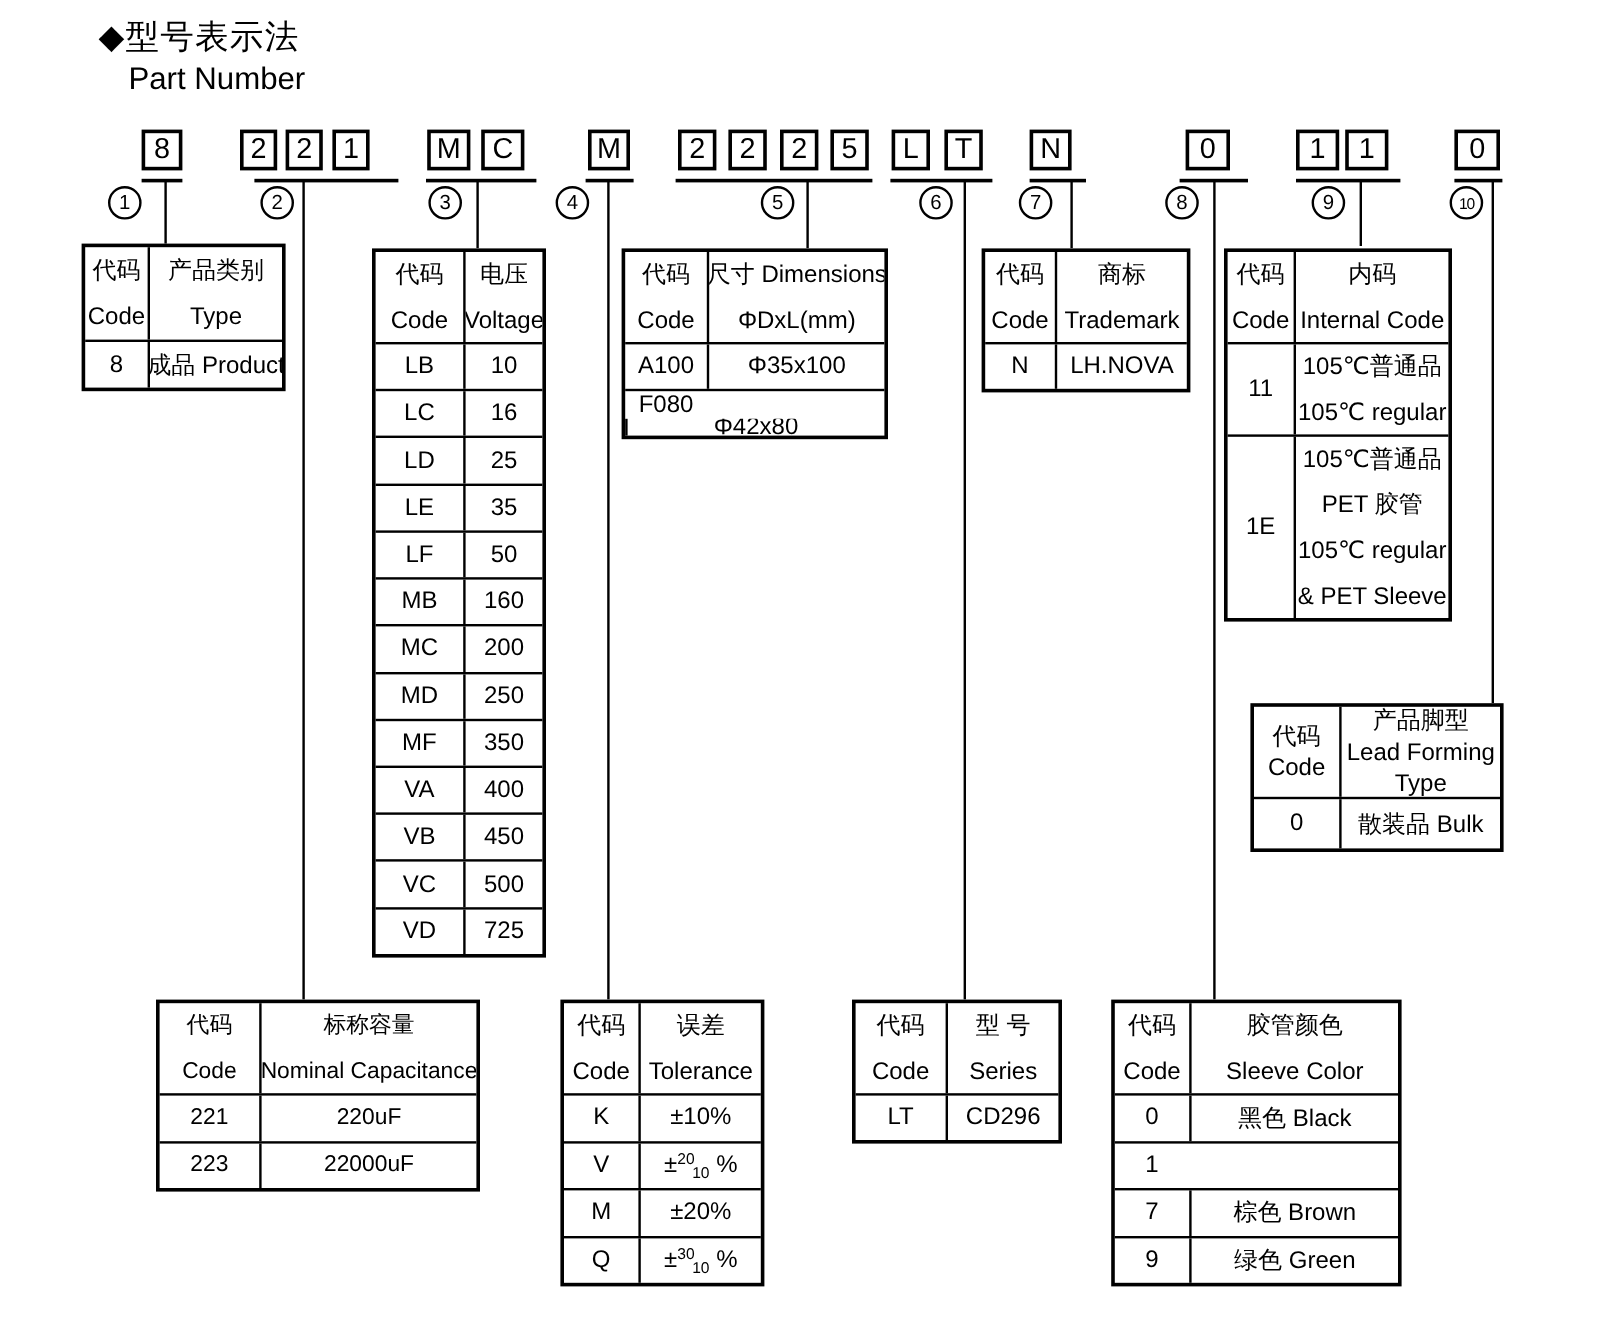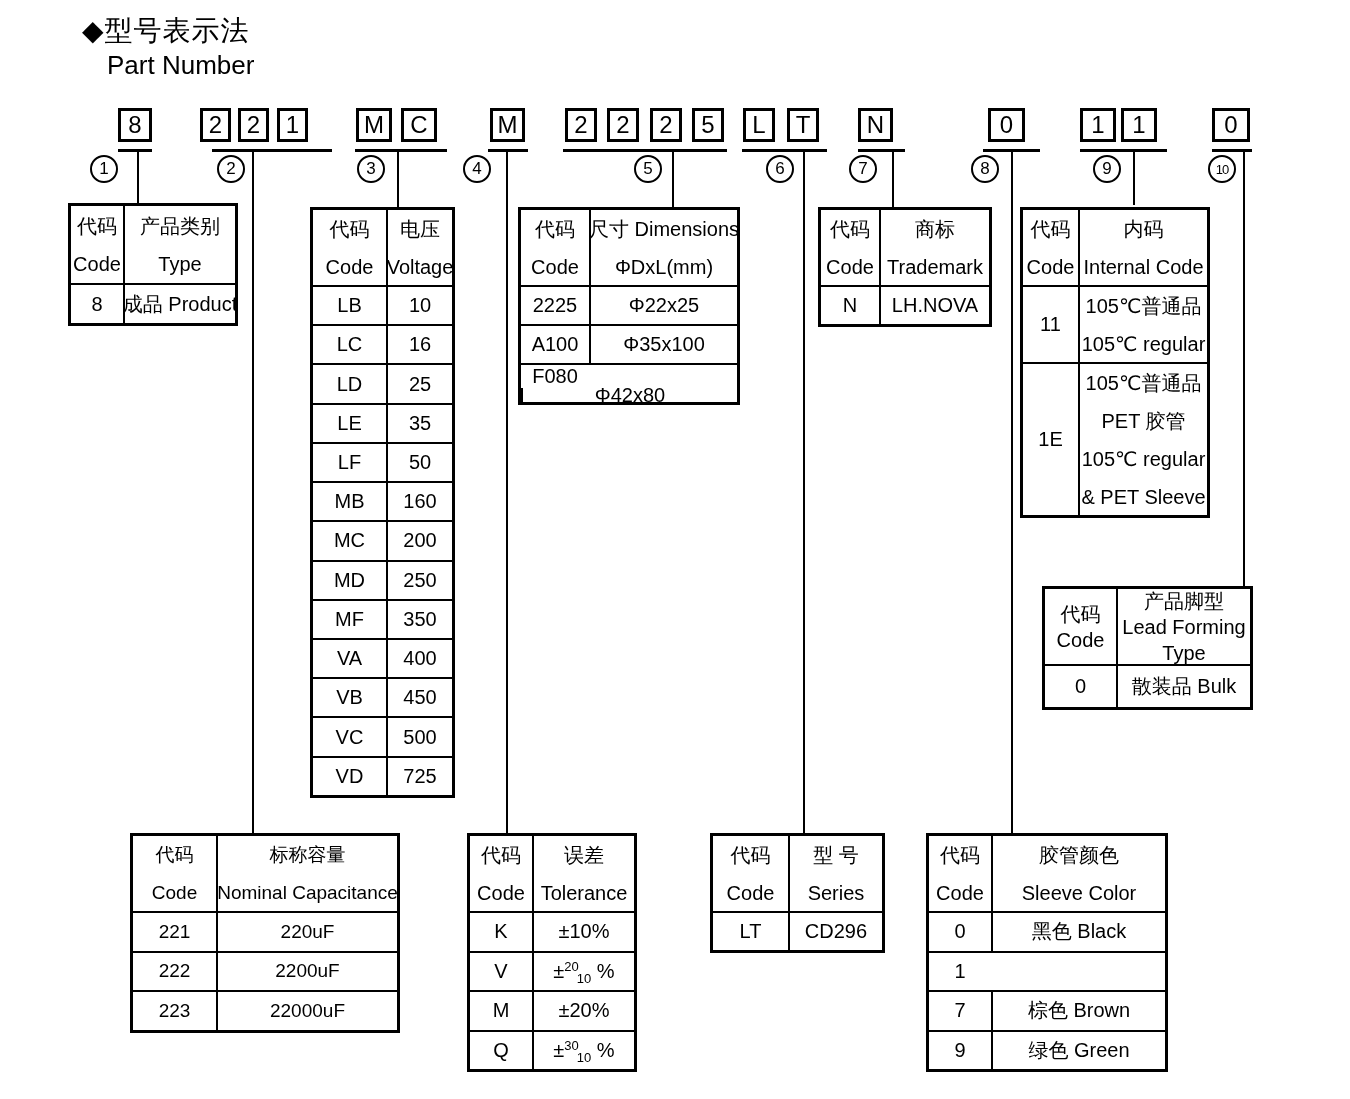--- a/index.html
+++ b/index.html
@@ -221,28 +221,20 @@
             <div class="ln" style="line-height: 38px;">代码</div>
             <div class="ln" style="line-height: 38px;">Code</div>
           </div>
           <div class="cell c2">
             <div class="ln" style="line-height: 38px;">尺寸 Dimensions</div>
             <div class="ln" style="line-height: 38px;">ΦDxL(mm)</div>
           </div>
         </div>
         <div class="trow" style="height: 39px;">
           <div class="cell" style="width: 68px;">
-            <div class="ln">2225</div>
-          </div>
-          <div class="cell c2">
-            <div class="ln">Φ22x25</div>
-          </div>
-        </div>
-        <div class="trow" style="height: 39px;">
-          <div class="cell" style="width: 68px;">
             <div class="ln">A100</div>
           </div>
           <div class="cell c2">
             <div class="ln">Φ35x100</div>
           </div>
         </div>
         <div class="trow" style="height: 39px; flex-direction: column;">
           <div class="cell" style="width: 68px;">
             <div class="ln">F080</div>
           </div>
@@ -338,28 +330,20 @@
         <div class="trow" style="height: 39.5px;">
           <div class="cell" style="width: 83px;">
             <div class="ln">221</div>
           </div>
           <div class="cell c2">
             <div class="ln">220uF</div>
           </div>
         </div>
         <div class="trow" style="height: 39.5px;">
           <div class="cell" style="width: 83px;">
-            <div class="ln">222</div>
-          </div>
-          <div class="cell c2">
-            <div class="ln">2200uF</div>
-          </div>
-        </div>
-        <div class="trow" style="height: 39.5px;">
-          <div class="cell" style="width: 83px;">
             <div class="ln">223</div>
           </div>
           <div class="cell c2">
             <div class="ln">22000uF</div>
           </div>
         </div>
       </div>
       <div class="tbl" style="left: 467px; top: 833px; width: 170px;">
         <div class="trow" style="height: 75px;">
           <div class="cell" style="width: 62px;">

